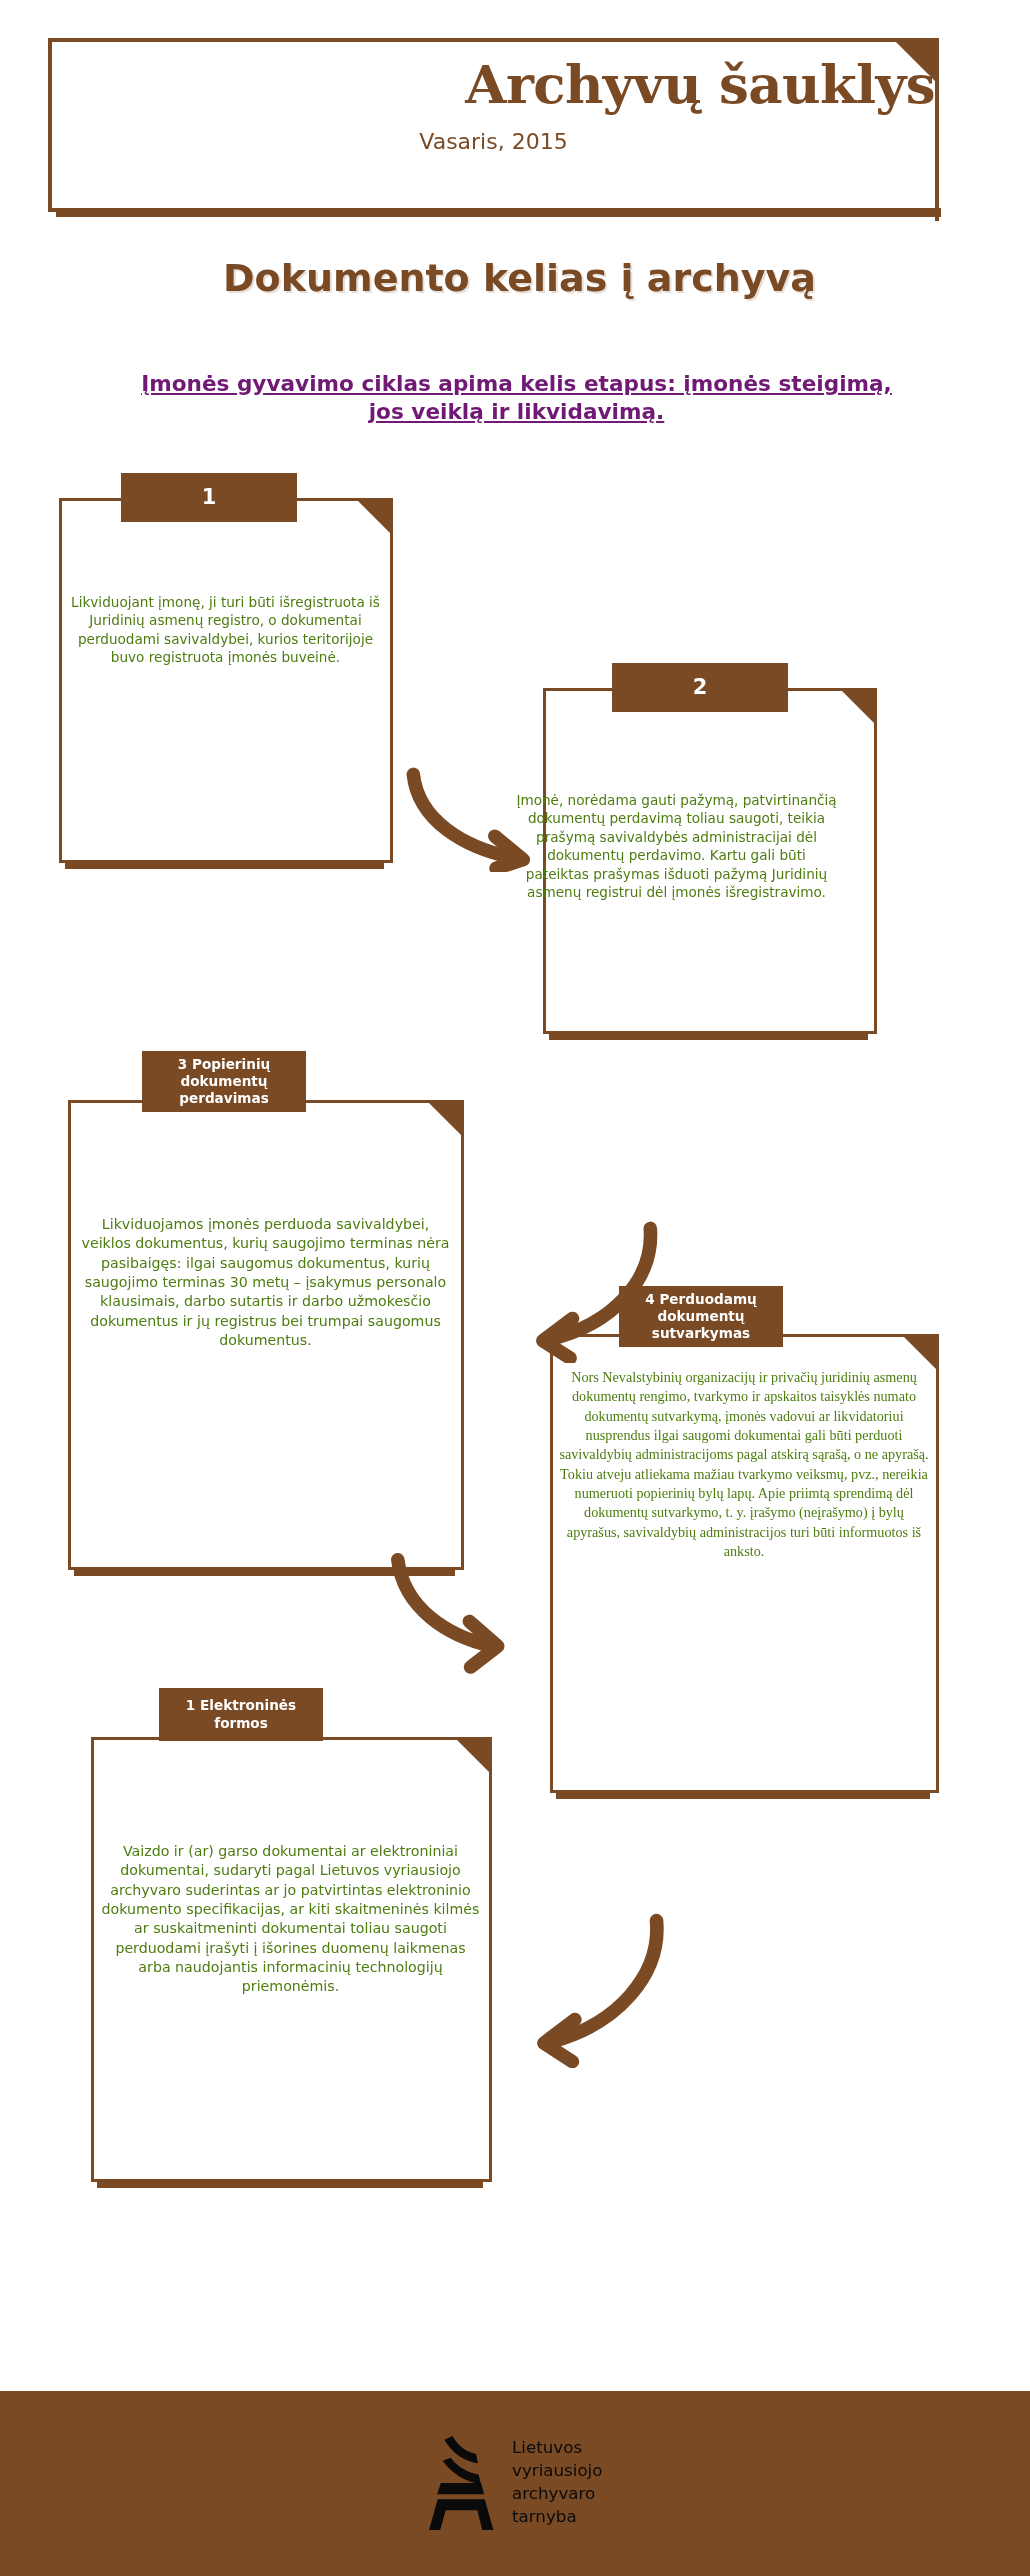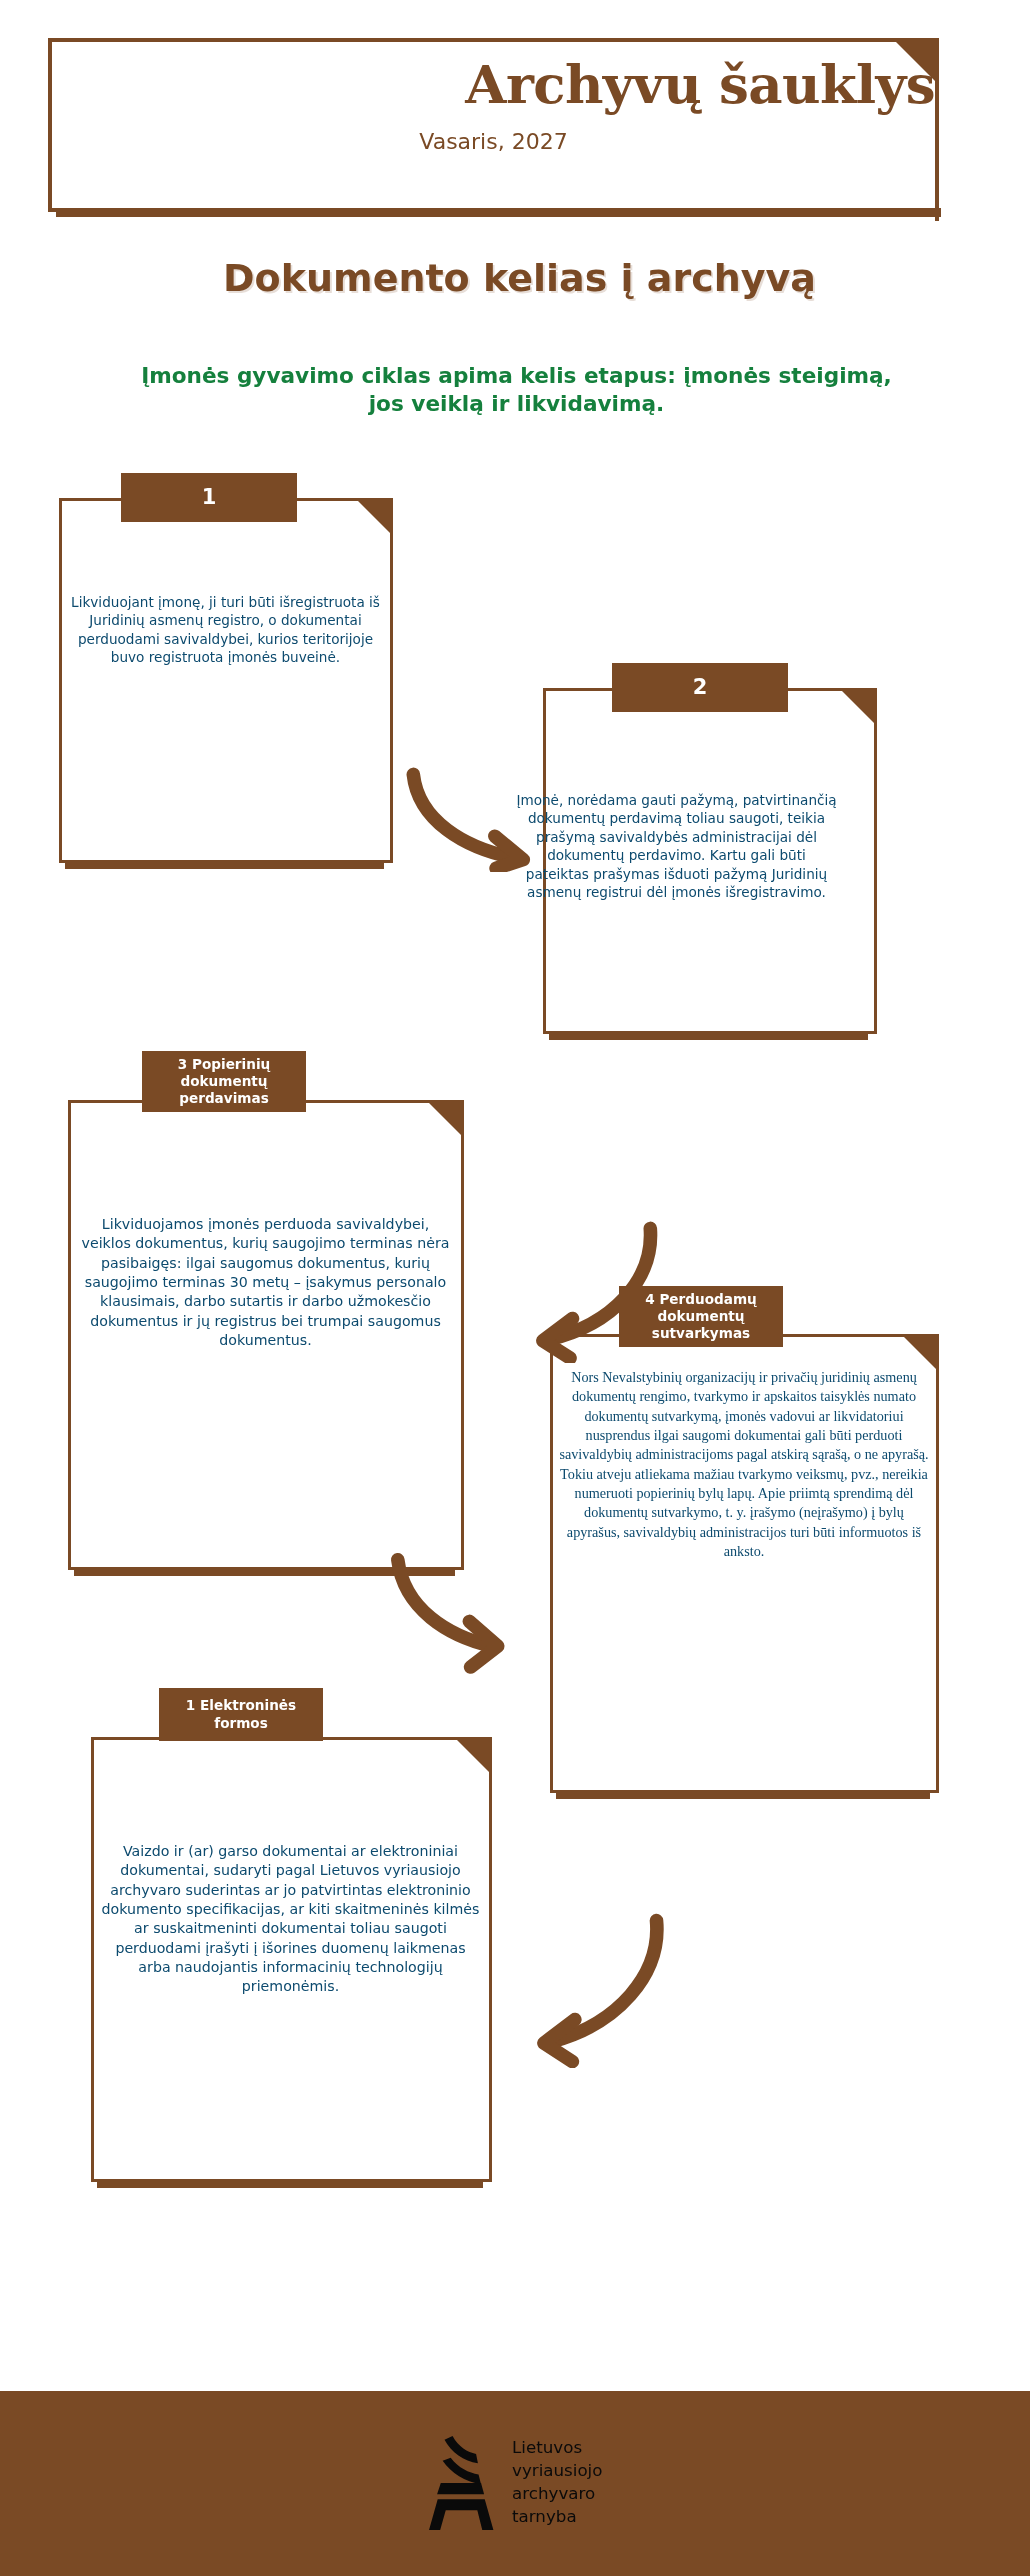--- a/index.html
+++ b/index.html
@@ -81,27 +81,28 @@
     font-weight: bold;
     color: #7a4a25;
     font-family: "DejaVu Sans", sans-serif;
     text-shadow: 1.9px 1.9px 0 rgba(122,74,37,0.18);
     padding-left: 8px;
   }
   .section-lead {
     position: absolute;
     left: 130px;
     width: 773px;
-    top: 362px;
+    top: 370px;
     text-align: center;
     font-size: 21.6px;
     font-weight: bold;
     line-height: 1.28;
-    color: #15803d;
-    font-family: "DejaVu Sans", sans-serif;
+    color: #701a75;
+    font-family: "DejaVu Sans", sans-serif;
+    text-decoration: underline;
   }
 
   
   .card {
     position: absolute;
     background: #ffffff;
     border: 3.1px solid #7a4a25;
   }
   .card .fold {
     position: absolute;
@@ -137,21 +138,21 @@
     text-align: center;
     font-weight: bold;
     line-height: 1.26;
     font-family: "DejaVu Sans", sans-serif;
     z-index: 5;
   }
   .card-body {
     position: absolute;
     left: 0; right: 0;
     text-align: center;
-    color: #0c4a6e;
+    color: #4d7c0f;
     font-family: "DejaVu Sans", sans-serif;
     line-height: 1.36;
   }
 
   
   #card1 { left: 59px;  top: 498px;  width: 334px;  height: 365px; }
   #card2 { left: 543px; top: 688px; width: 334px;  height: 346px; }
   #card3 { left: 68px; top: 1100px; width: 396px;  height: 470px; }
   #card4 { left: 550px; top: 1334px; width: 389px;  height: 459px; }
   #card5 { left: 91px; top: 1737px; width: 401px;  height: 445px; }
@@ -197,21 +198,21 @@
     white-space: pre-line;
   }
 </style>
 </head>
 <body>
 
 <div class="header-card">
   <div class="header-fold"></div>
   <div class="header-fold-edge"></div>
   <div class="header-title">Archyvų šauklys</div>
-  <div class="header-sub">Vasaris, 2027</div>
+  <div class="header-sub">Vasaris, 2015</div>
 </div>
 
 <div class="section-title">Dokumento kelias į archyvą</div>
 <div class="section-lead">Įmonės gyvavimo ciklas apima kelis etapus: įmonės steigimą, jos veiklą ir likvidavimą.</div>
 
 <div class="card" id="card1">
   <div class="fold"></div>
   <div class="fold-edge"></div>
   <div class="shadow-bottom"></div>
 </div>

